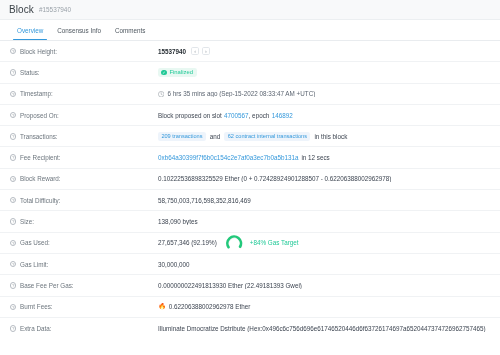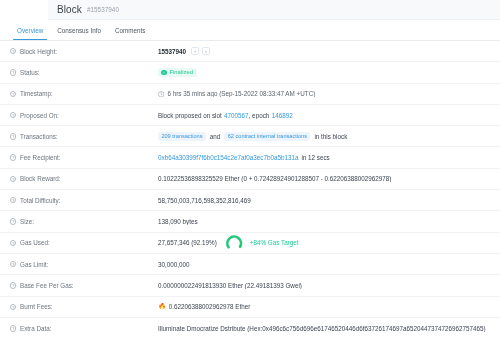--- a/index.html
+++ b/index.html
@@ -24,21 +24,20 @@
 
   
   .header {
     height: 20px;
     background: #f8f9fa;
     border-bottom: 1px solid #eceff1;
     display: flex;
     align-items: center;
     padding-left: 9px;
     box-sizing: border-box;
-    margin-left: 48px;
   }
   .header .title {
     font-size: 10px;
     color: #3b4248;
     font-weight: 400;
     letter-spacing: .1px;
   }
   .header .subtitle {
     font-size: 6.4px;
     color: #9aa2a9;

